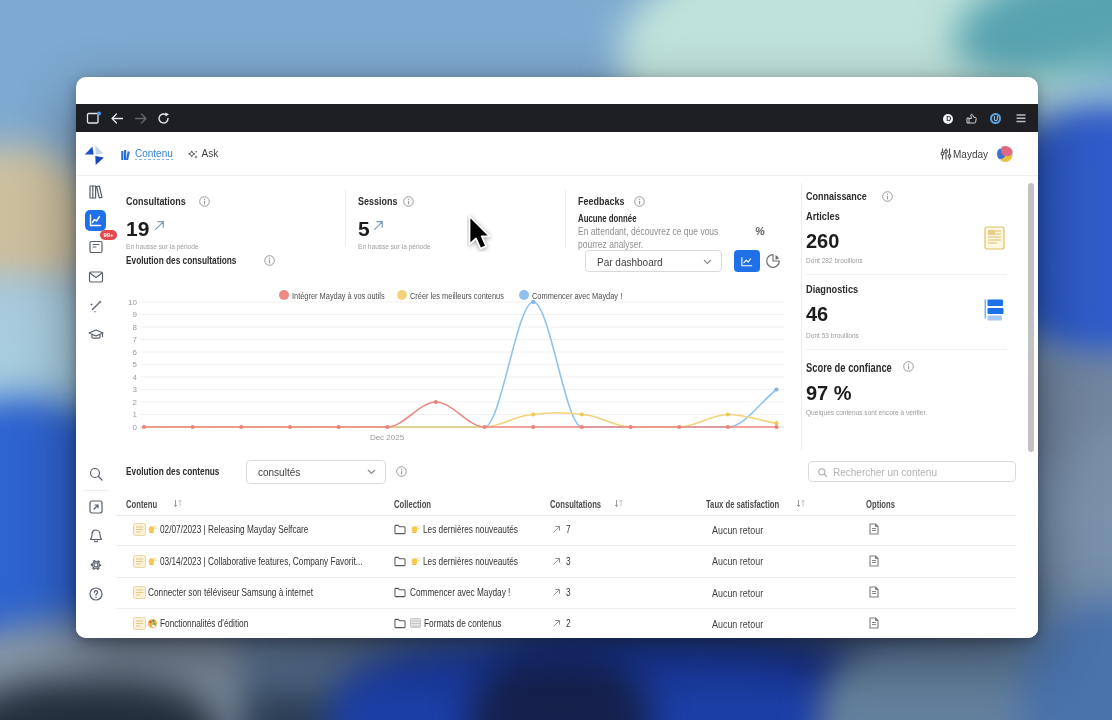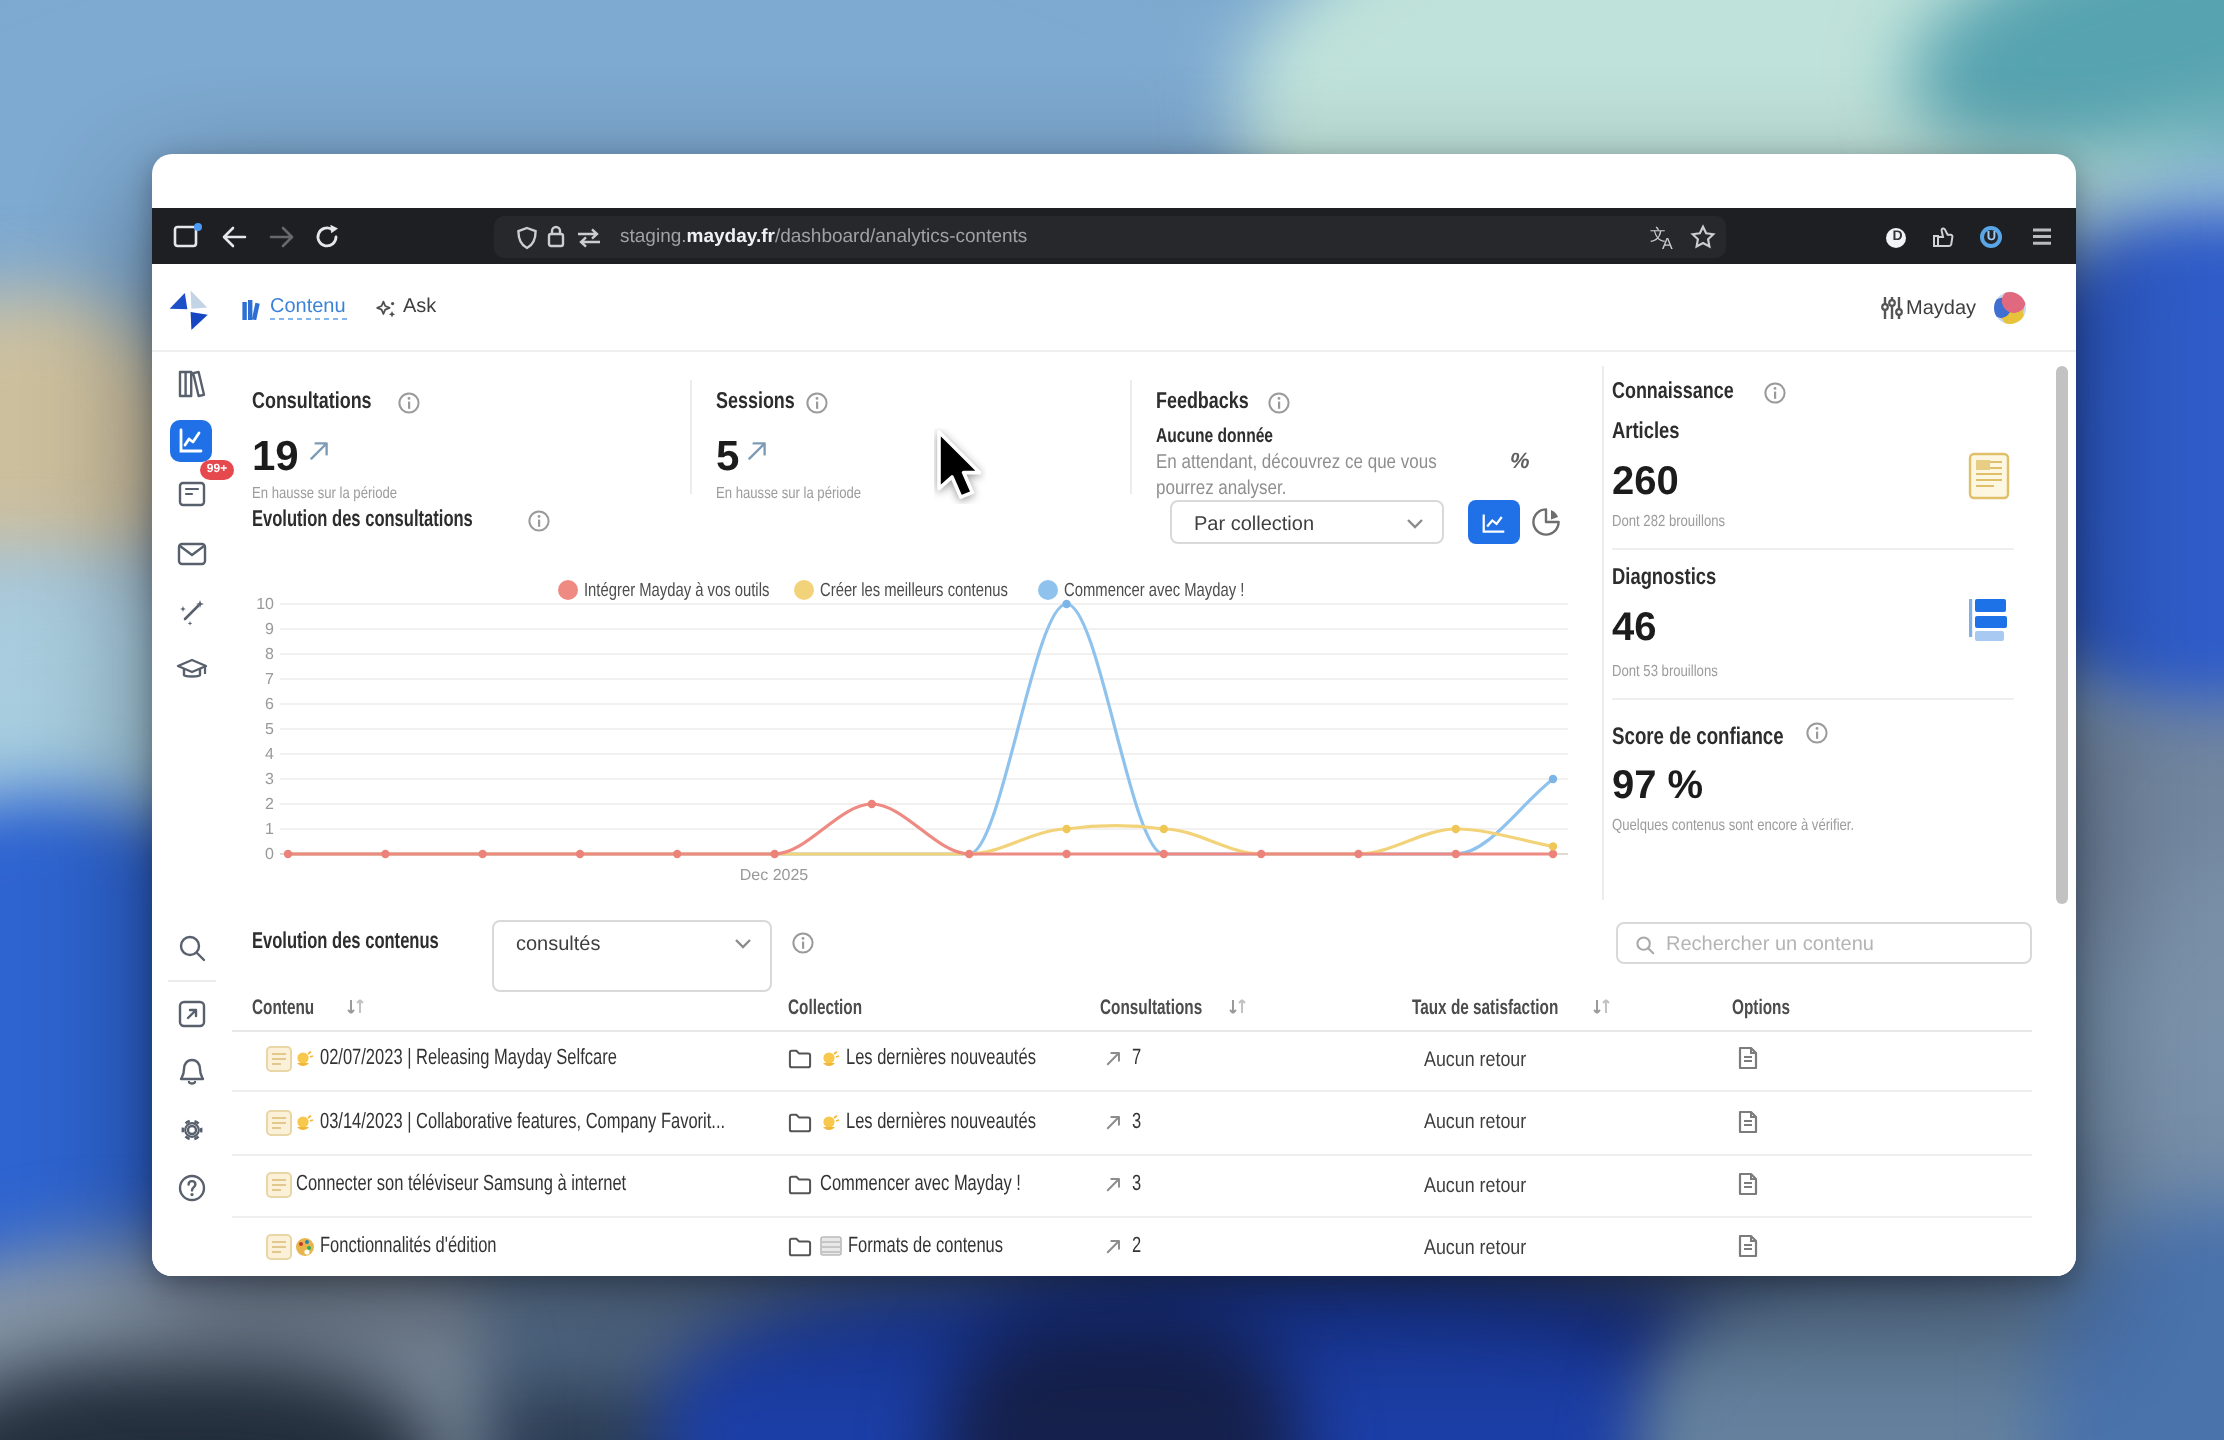--- a/index.html
+++ b/index.html
@@ -136,46 +136,20 @@
     </svg>
 
     <svg class="abs" style="left:58px; top:7.5px;" width="14" height="13" viewBox="0 0 14 13">
       <path d="M1.5 6.5 H11.5 M7.5 2 L12 6.5 L7.5 11" stroke="#66686c" stroke-width="1.3" fill="none" stroke-linecap="round" stroke-linejoin="round"></path>
     </svg>
 
     <svg class="abs" style="left:81px; top:7.5px;" width="13" height="13" viewBox="0 0 13 13">
       <path d="M11 6.5 A4.5 4.5 0 1 1 8.8 2.6" stroke="#e6e7e9" stroke-width="1.4" fill="none" stroke-linecap="round"></path>
       <polygon points="8.2,0.4 12,2.2 8.6,4.6" fill="#e6e7e9"></polygon>
     </svg>
-    <div id="urlfield">
-
-      <svg class="abs" style="left:11px; top:5px;" width="11" height="12" viewBox="0 0 11 12">
-        <path d="M5.5 1 L9.8 2.6 C9.8 7 8.6 9.4 5.5 11 C2.4 9.4 1.2 7 1.2 2.6 Z" fill="none" stroke="#cbcdd1" stroke-width="1.2"></path>
-      </svg>
-
-      <svg class="abs" style="left:26px; top:4.5px;" width="10" height="12" viewBox="0 0 10 12">
-        <rect x="1.5" y="5" width="7" height="6" rx="1" fill="none" stroke="#cbcdd1" stroke-width="1.2"></rect>
-        <path d="M3 5 V3.5 A2 2 0 0 1 7 3.5 V5" fill="none" stroke="#cbcdd1" stroke-width="1.2"></path>
-      </svg>
-
-      <svg class="abs" style="left:41px; top:6px;" width="13" height="10" viewBox="0 0 13 10">
-        <path d="M1 3 H10 M8 0.7 L10.5 3 L8 5.3" stroke="#cbcdd1" stroke-width="1.2" fill="none"></path>
-        <path d="M12 7 H3 M5 4.7 L2.5 7 L5 9.3" stroke="#cbcdd1" stroke-width="1.2" fill="none"></path>
-      </svg>
-      <div class="urltxt">staging.<b>mayday.fr</b>/dashboard/analytics-contents</div>
-
-      <svg class="abs" style="left:578px; top:5px;" width="13" height="12" viewBox="0 0 13 12">
-        <text x="0" y="7" font-size="8" fill="#cbcdd1">文</text>
-        <text x="6" y="11.5" font-size="8" fill="#cbcdd1">A</text>
-      </svg>
-
-      <svg class="abs" style="left:598px; top:4px;" width="13" height="13" viewBox="0 0 24 24">
-        <path d="M12 2.5 L14.9 8.6 L21.5 9.5 L16.7 14.1 L17.9 20.7 L12 17.5 L6.1 20.7 L7.3 14.1 L2.5 9.5 L9.1 8.6 Z" fill="none" stroke="#cbcdd1" stroke-width="2"></path>
-      </svg>
-    </div>
 
     <div class="abs" style="left:867px; top:9.6px; width:10px; height:10px; border-radius:50%; background:#f3f4f5;"></div>
     <div class="abs" style="left:870.2px; top:11.2px; font-size:7px; font-weight:bold; color:#33363b;">D</div>
     <svg class="abs" style="left:890px; top:9px;" width="11" height="11" viewBox="0 0 11 11">
       <path d="M1 5 H3 V10 H1 Z M3 5.5 L5.5 5.5 L4.8 2.2 C4.7 1.2 6 0.8 6.5 1.8 L7.8 4.4 H9.3 C9.9 4.4 10.3 4.8 10.2 5.4 L9.6 9.2 C9.5 9.8 9.1 10 8.5 10 H3" fill="none" stroke="#cfd1d4" stroke-width="1"></path>
     </svg>
     <div class="abs" style="left:914px; top:9px; width:11px; height:11px; border-radius:50%; background:#24262a; box-shadow:0 0 0 2px #58a6e8 inset;"></div>
     <div class="abs" style="left:917.4px; top:10.8px; font-size:6.5px; font-weight:bold; color:#9fccf5;">U</div>
     <svg class="abs" style="left:940px; top:10px;" width="10" height="9" viewBox="0 0 10 9">
       <path d="M0.5 1 H9.5 M0.5 4.3 H9.5 M0.5 7.6 H9.5" stroke="#b9bbbd" stroke-width="1.5"></path>
@@ -317,21 +291,21 @@
         </svg>
       <div class="abs" style="left:502px; top:81px; font-size:10px; font-weight:bold; color:#2d2d2d; transform:scaleX(0.78); transform-origin:0 0; white-space:nowrap;">Aucune donnée</div>
       <div class="abs" style="left:502px; top:94px; font-size:10px; color:#8f8f8f; width:185px; line-height:12.5px; transform:scaleX(0.85); transform-origin:0 0;">En attendant, découvrez ce que vous pourrez analyser.</div>
       <div class="abs" style="left:679px; top:93px; font-size:11px; font-weight:bold; color:#5f5f5f; font-style:italic;">%</div>
 
       <div class="abs h12b" style="left:50px; top:122px;">Evolution des consultations</div>
       <svg class="info" style="left:188px; top:123px;">
           <use href="#inf"></use>
         </svg>
       <div class="abs" style="left:509px; top:118px; width:137px; height:22px; border:1px solid #d9d9d9; border-radius:4px;">
-        <div class="abs" style="left:11px; top:5.5px; font-size:10px; color:#3f3f3f;">Par collection</div>
+        <div class="abs" style="left:11px; top:5.5px; font-size:10px; color:#3f3f3f;">Par dashboard</div>
         <svg class="abs" style="right:9px; top:8px;" width="9" height="6" viewBox="0 0 9 6">
             <path d="M1 1 L4.5 4.5 L8 1" stroke="#8c8c8c" stroke-width="1.2" fill="none"></path>
           </svg>
       </div>
       <div class="abs" style="left:658px; top:118px; width:26px; height:22px; background:#2070e8; border-radius:4px;">
         <svg class="abs" style="left:7px; top:5.5px;" width="12" height="11" viewBox="0 0 14 12">
           <path d="M1 1 V11 H13" stroke="#fff" stroke-width="1.3" fill="none"></path>
           <path d="M3 8 L6 4.5 L8.5 6.5 L11.5 2.5" stroke="#fff" stroke-width="1.3" fill="none"></path>
         </svg>
       </div>
@@ -435,21 +409,21 @@
       <div class="abs" style="left:730px; top:229px; font-size:12px; font-weight:bold; color:#2d2d2d; transform:scaleX(0.78); transform-origin:0 0; white-space:nowrap;">Score de confiance</div>
       <svg class="info" style="left:827px; top:229px;">
           <use href="#inf"></use>
         </svg>
       <div class="abs" style="left:730px; top:250px; font-size:20px; font-weight:bold; color:#1c1c1c;">97 %</div>
       <div class="abs tiny" style="left:730px; top:276px;">Quelques contenus sont encore à vérifier.</div>
 
       <div class="abs" style="left:952px; top:51px; width:6px; height:269px; background:#c2c2c2; border-radius:3px;"></div>
 
       <div class="abs h12b" style="left:50px; top:333px;">Evolution des contenus</div>
-      <div class="abs" style="left:170px; top:328px; width:140px; height:36px; border:1px solid #d9d9d9; border-radius:4px;">
+      <div class="abs" style="left:170px; top:328px; width:140px; height:24px; border:1px solid #d9d9d9; border-radius:4px;">
         <div class="abs" style="left:11px; top:5.5px; font-size:10px; color:#3f3f3f;">consultés</div>
         <svg class="abs" style="right:9px; top:8px;" width="9" height="6" viewBox="0 0 9 6">
             <path d="M1 1 L4.5 4.5 L8 1" stroke="#8c8c8c" stroke-width="1.2" fill="none"></path>
           </svg>
       </div>
       <svg class="info" style="left:320px; top:334px;">
           <use href="#inf"></use>
         </svg>
       <div class="abs" style="left:732px; top:329px; width:208px; height:21px; border:1px solid #d9d9d9; border-radius:4px;">
         <svg class="abs" style="left:8px; top:5px;" width="11" height="11" viewBox="0 0 16 16">

